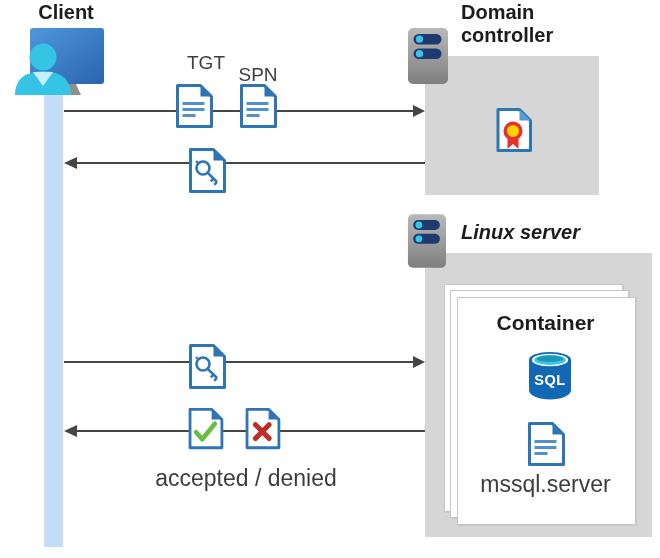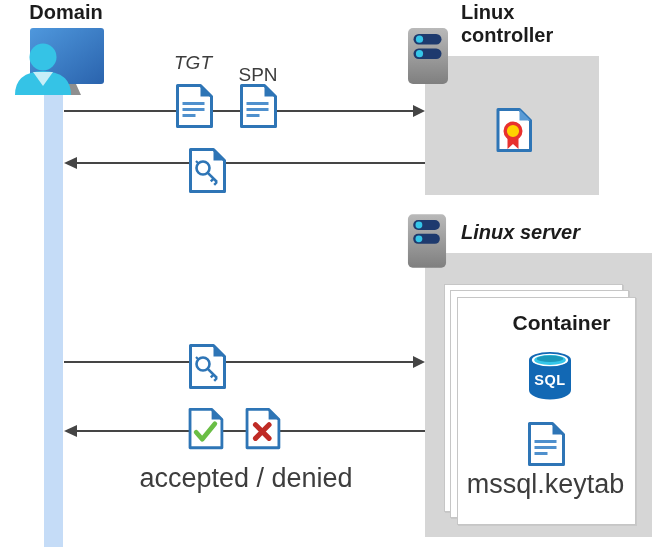--- a/index.html
+++ b/index.html
@@ -3,21 +3,21 @@
 <meta charset="utf-8">
 <style>
   html,body{margin:0;padding:0;background:#fff;}
   .canvas{
     position:relative;width:660px;height:558px;background:#ffffff;
     font-family:"Liberation Sans",sans-serif;overflow:hidden;
   }
   .abs{position:absolute;}
   .h-label{font-weight:bold;font-size:20px;color:#1c1c1c;line-height:23px;}
   .t-label{font-size:19px;color:#3d3d3d;line-height:22px;}
-  .b-label{font-size:27px;color:#3d3d3d;line-height:24px;}
+  .b-label{font-size:23px;color:#3d3d3d;line-height:24px;}
   .graybox{background:#d6d6d6;}
   .timeline{background:#c5dcf7;}
   .card{background:#ffffff;border:1px solid #c6c6c6;box-shadow:1px 1px 0 rgba(0,0,0,0.06);}
   .center{text-align:center;}
   svg{display:block;}
 </style>
 </head>
 <body>
 
 <div class="canvas">
@@ -36,41 +36,41 @@
     <g>
       <line x1="64" y1="362" x2="414" y2="362" stroke="#454545" stroke-width="2"></line>
       <polygon points="413,356 425,362 413,368" fill="#454545"></polygon>
     </g>
     <g>
       <line x1="425" y1="431" x2="76" y2="431" stroke="#454545" stroke-width="2"></line>
       <polygon points="77,425 64,431 77,437" fill="#454545"></polygon>
     </g>
   </svg>
 
-  <div class="abs h-label center" style="left:20px;top:1px;width:92px;">Domain</div>
+  <div class="abs h-label center" style="left:20px;top:1px;width:92px;">Client</div>
 
   <svg class="abs" style="left:6px;top:24px;" width="110" height="72" viewBox="0 0 110 72">
     <defs>
       <linearGradient id="monGrad" x1="0" y1="0" x2="1" y2="1">
         <stop offset="0" stop-color="#4f98dd"></stop>
           <stop offset="1" stop-color="#2a63ad"></stop>
       </linearGradient>
     </defs>
     <g>
       <rect x="24" y="4" width="74" height="56" rx="3" fill="url(#monGrad)"></rect>
       <polygon points="54,60 70,60 75,71 49,71" fill="#8f8f8f"></polygon>
     </g>
     <g>
       <circle cx="37" cy="33" r="13.5" fill="#35c3e6"></circle>
       <path d="M9 71 Q9 48 37 47 Q65 48 65 71 Z" fill="#35c3e6"></path>
       <path d="M27 48 L37 62 L47 48 Z" fill="#c7eef8"></path>
     </g>
   </svg>
 
-  <div class="abs t-label center" style="left:163px;top:52px;width:60px;font-style:italic;">TGT</div>
+  <div class="abs t-label center" style="left:176px;top:52px;width:60px;">TGT</div>
   <div class="abs t-label center" style="left:228px;top:64px;width:60px;">SPN</div>
 
   <svg class="abs" style="left:173px;top:82px;" width="42" height="48" viewBox="0 0 42 48">
     <path d="M4.5 3.5 H27.5 L38.5 14.5 V44.5 H4.5 Z" fill="#fff" stroke="#2e75b6" stroke-width="3" stroke-linejoin="round"></path>
     <path d="M27.5 3.5 V14.5 H38.5 Z" fill="#2e75b6"></path>
     <rect x="9.5" y="20" width="22" height="3" fill="#4f90cd"></rect>
     <rect x="9.5" y="26" width="22" height="3" fill="#4f90cd"></rect>
     <rect x="9.5" y="32" width="13" height="3" fill="#4f90cd"></rect>
   </svg>
 
@@ -101,21 +101,21 @@
           <stop offset="1" stop-color="#7f7f7f"></stop>
       </linearGradient>
     </defs>
     <rect x="1" y="1" width="40" height="56" rx="5" fill="url(#srvGrad1)"></rect>
     <rect x="6.5" y="7" width="28" height="10.5" rx="5.25" fill="#1e3a6e"></rect>
     <circle cx="12.5" cy="12.2" r="3.6" fill="#35c6e9"></circle>
     <rect x="6.5" y="21.5" width="28" height="10.5" rx="5.25" fill="#1e3a6e"></rect>
     <circle cx="12.5" cy="26.7" r="3.6" fill="#35c6e9"></circle>
   </svg>
 
-  <div class="abs h-label" style="left:461px;top:1px;width:118px;">Linux controller</div>
+  <div class="abs h-label" style="left:461px;top:1px;width:118px;">Domain controller</div>
 
   <svg class="abs" style="left:494px;top:106px;" width="40" height="48" viewBox="0 0 40 48">
     <path d="M4 3.5 H25.5 L36.5 14.5 V44.5 H4 Z" fill="#fff" stroke="#2e75b6" stroke-width="3" stroke-linejoin="round"></path>
     <path d="M25.5 3.5 V14.5 H36.5 Z" fill="#5b9bd5"></path>
     <path d="M13.5 29 V43 L19 38 L24.5 43 V29 Z" fill="#e8312e"></path>
     <circle cx="19" cy="25" r="7.8" fill="#ffd100" stroke="#e8312e" stroke-width="3.4"></circle>
   </svg>
 
   <div class="abs graybox" style="left:425px;top:253px;width:227px;height:284px;"></div>
 
@@ -132,40 +132,40 @@
     <rect x="6.5" y="21.5" width="28" height="10.5" rx="5.25" fill="#1e3a6e"></rect>
     <circle cx="12.5" cy="26.7" r="3.6" fill="#35c6e9"></circle>
   </svg>
 
   <div class="abs h-label" style="left:461px;top:221px;white-space:nowrap;font-style:italic;">Linux server</div>
 
   <div class="abs card" style="left:444px;top:284px;width:177px;height:226px;"></div>
   <div class="abs card" style="left:450px;top:290px;width:177px;height:226px;"></div>
   <div class="abs card" style="left:457px;top:297px;width:177px;height:226px;"></div>
 
-  <div class="abs h-label center" style="left:457px;top:311px;width:177px;font-size:21px;padding-left:16px;">Container</div>
+  <div class="abs h-label center" style="left:457px;top:311px;width:177px;font-size:21px;">Container</div>
 
   <svg class="abs" style="left:527px;top:351px;" width="46" height="50" viewBox="0 0 46 50">
     <path d="M2 9 V39 A21 9.5 0 0 0 44 39 V9 Z" fill="#1268b4"></path>
     <ellipse cx="23" cy="9" rx="21" ry="8" fill="#1268b4"></ellipse>
     <ellipse cx="23" cy="9" rx="18.2" ry="6.3" fill="#ffffff"></ellipse>
     <ellipse cx="23" cy="9" rx="15.8" ry="5" fill="#35c6e9"></ellipse>
     <ellipse cx="23" cy="7.8" rx="13.2" ry="3.2" fill="#1b98ba"></ellipse>
     <text x="23" y="34" text-anchor="middle" font-family="Liberation Sans, sans-serif" font-size="14.5" font-weight="bold" fill="#ffffff" letter-spacing="0.5">SQL</text>
   </svg>
 
   <svg class="abs" style="left:525px;top:419px;" width="42" height="50" viewBox="0 0 42 48">
     <path d="M4.5 3.5 H27.5 L38.5 14.5 V44.5 H4.5 Z" fill="#fff" stroke="#2e75b6" stroke-width="3" stroke-linejoin="round"></path>
     <path d="M27.5 3.5 V14.5 H38.5 Z" fill="#2e75b6"></path>
     <rect x="9.5" y="20" width="22" height="3" fill="#4f90cd"></rect>
     <rect x="9.5" y="26" width="22" height="3" fill="#4f90cd"></rect>
     <rect x="9.5" y="32" width="13" height="3" fill="#4f90cd"></rect>
   </svg>
 
-  <div class="abs b-label center" style="left:457px;top:472px;width:177px;">mssql.keytab</div>
+  <div class="abs b-label center" style="left:457px;top:472px;width:177px;">mssql.server</div>
 
   <svg class="abs" style="left:186px;top:342px;" width="42" height="49" viewBox="0 0 42 49">
     <path d="M4.5 3.5 H27.5 L38.5 14.5 V45.5 H4.5 Z" fill="#fff" stroke="#2e75b6" stroke-width="3" stroke-linejoin="round"></path>
     <path d="M27.5 3.5 V14.5 H38.5 Z" fill="#2e75b6"></path>
     <circle cx="17" cy="22" r="6.5" fill="none" stroke="#2e75b6" stroke-width="2.6"></circle>
     <line x1="12.5" y1="17.5" x2="10" y2="15" stroke="#2e75b6" stroke-width="2.2"></line>
     <line x1="21.8" y1="26.8" x2="31" y2="36" stroke="#2e75b6" stroke-width="2.6"></line>
     <line x1="27.6" y1="32.6" x2="24.8" y2="35.4" stroke="#2e75b6" stroke-width="2.4"></line>
     <line x1="31" y1="36" x2="28.2" y2="38.8" stroke="#2e75b6" stroke-width="2.4"></line>
   </svg>

